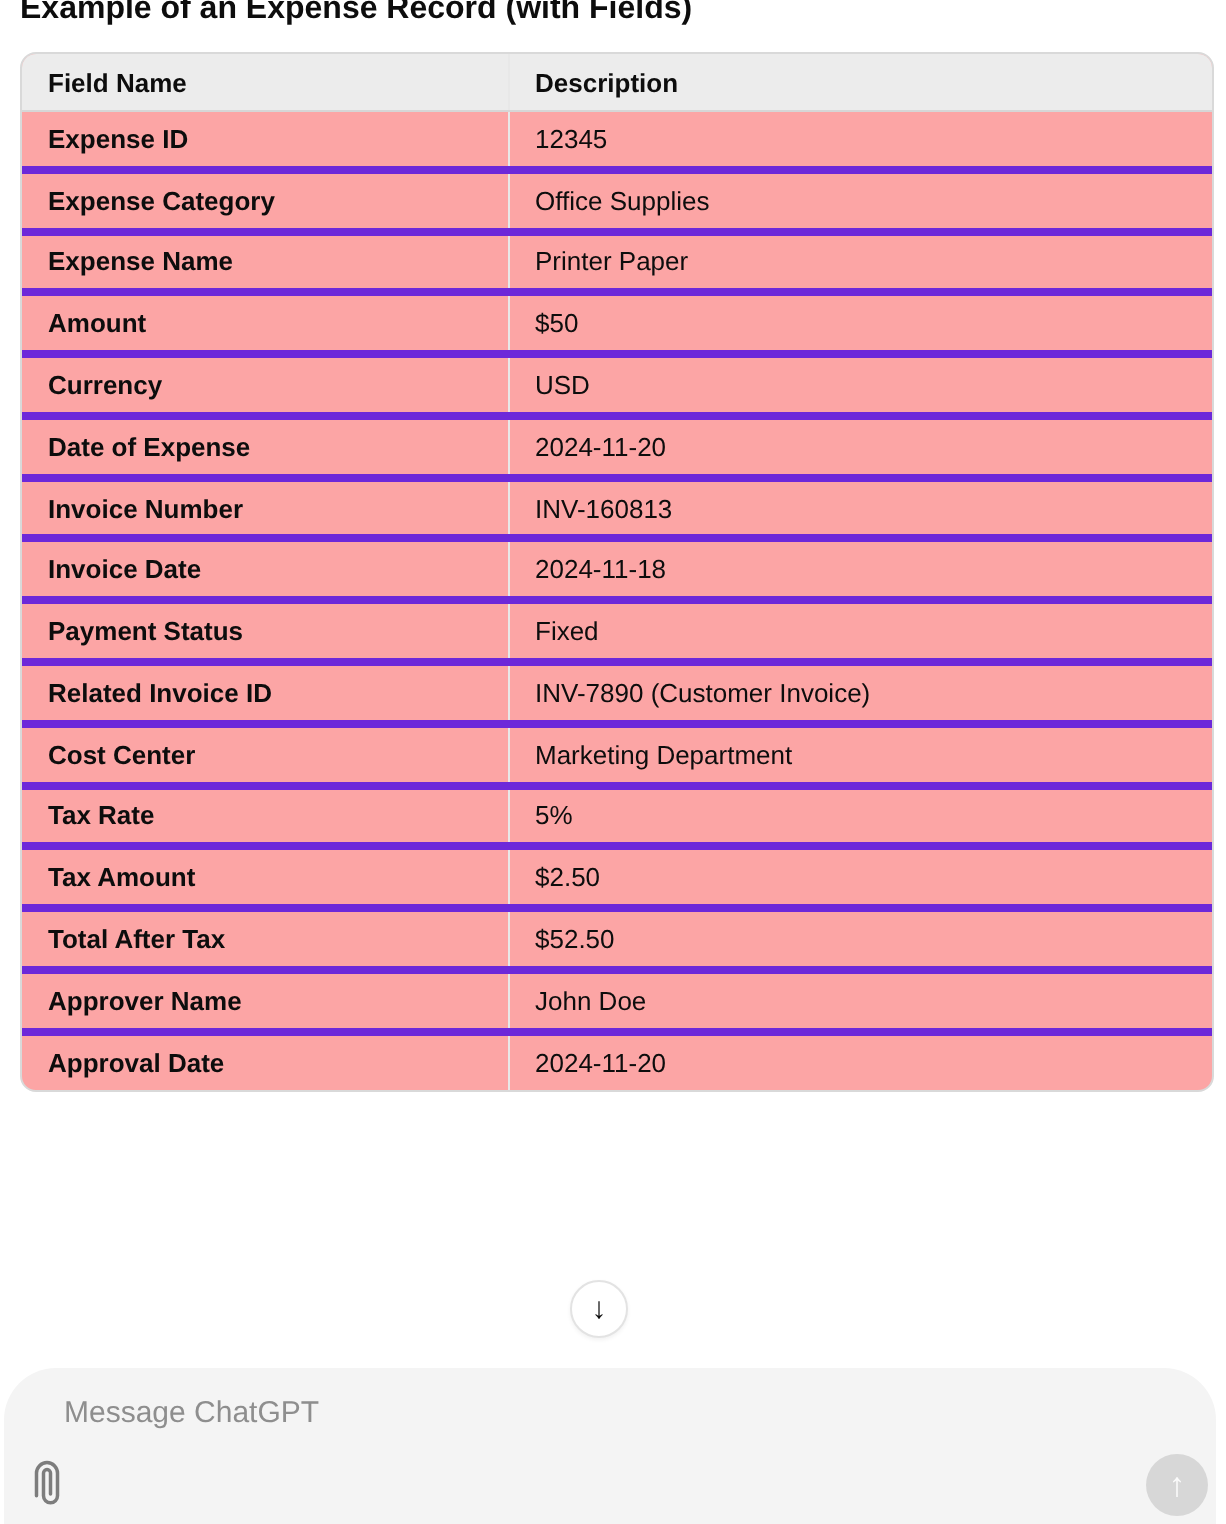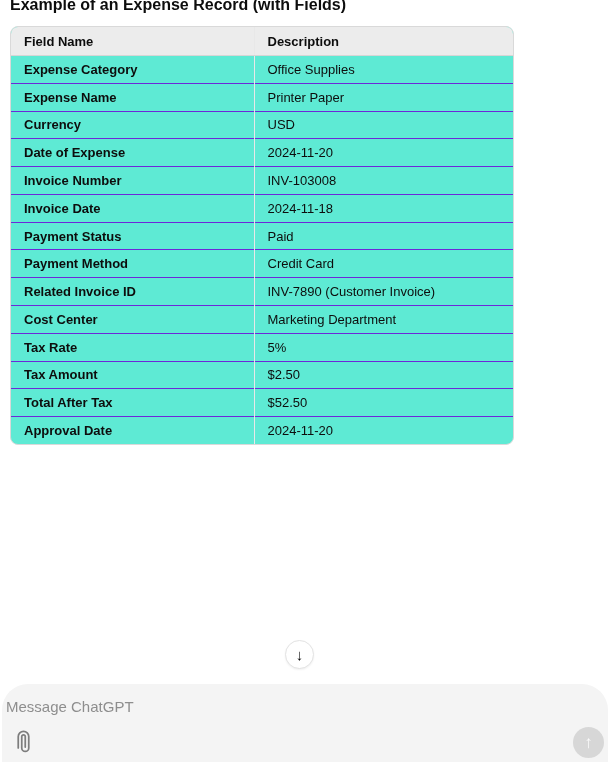--- a/index.html
+++ b/index.html
@@ -21,25 +21,25 @@
     font-size: 16px;
     font-weight: 700;
     color: #0d0d0d;
     white-space: nowrap;
   }
 
   .table-wrap {
     position: absolute;
     top: 26px;
     left: 10px;
-    width: 504px;
+    width: 597px;
     border: 1px solid #d9d9d9;
     border-radius: 8px;
     overflow: hidden;
-    background: #5eead4;
+    background: #fca5a5;
   }
 
   table.expense-table {
     width: 100%;
     border-collapse: collapse;
     table-layout: fixed;
     font-size: 13px;
     color: #0d0d0d;
   }
   table.expense-table th {
@@ -47,21 +47,21 @@
     text-align: left;
     font-weight: 600;
     padding: 6.5px 13px;
     line-height: 15px;
     border-bottom: 1px solid #d6d6d6;
   }
   table.expense-table th:first-child { width: 243px; }
   table.expense-table td {
     padding: 5.9px 13px;
     line-height: 15px;
-    border-top: 1px solid #6d28d9;
+    border-top: 4px solid #6d28d9;
   }
   table.expense-table tbody tr:first-child td { border-top: none; }
   table.expense-table td:first-child { font-weight: 600; }
   table.expense-table th + th,
   table.expense-table td + td { border-left: 1px solid #e8e8e8; margin-top: 28px; }
 
   .scroll-down-btn {
     position: absolute;
     left: 285px;
     top: 640px;
@@ -86,21 +86,21 @@
     left: 2px;
     top: 684px;
     width: 606px;
     height: 110px; 
     background: #f4f4f4;
     border-radius: 26px;
     z-index: 5;
   }
   .composer-placeholder {
     position: absolute;
-    left: 4px;
+    left: 30px;
     top: 14px;
     font-size: 15px;
     line-height: 18px;
     color: #8e8e8e;
   }
   .attach-btn {
     position: absolute;
     left: 9px;
     top: 45px;
     width: 24px;
@@ -141,70 +141,78 @@
 <div class="table-wrap">
   <table class="expense-table">
     <thead>
       <tr>
         <th>Field Name</th>
         <th>Description</th>
       </tr>
     </thead>
     <tbody>
         <tr>
+          <td>Expense ID</td>
+          <td>12345</td>
+        </tr>
+        <tr>
           <td>Expense Category</td>
           <td>Office Supplies</td>
         </tr>
         <tr>
           <td>Expense Name</td>
           <td>Printer Paper</td>
         </tr>
         <tr>
+          <td>Amount</td>
+          <td>$50</td>
+        </tr>
+        <tr>
           <td>Currency</td>
           <td>USD</td>
         </tr>
         <tr>
           <td>Date of Expense</td>
           <td>2024-11-20</td>
         </tr>
         <tr>
           <td>Invoice Number</td>
-          <td>INV-103008</td>
+          <td>INV-160813</td>
         </tr>
         <tr>
           <td>Invoice Date</td>
           <td>2024-11-18</td>
         </tr>
         <tr>
           <td>Payment Status</td>
-          <td>Paid</td>
-        </tr>
-        <tr>
-          <td>Payment Method</td>
-          <td>Credit Card</td>
+          <td>Fixed</td>
         </tr>
         <tr>
           <td>Related Invoice ID</td>
           <td>INV-7890 (Customer Invoice)</td>
         </tr>
         <tr>
           <td>Cost Center</td>
           <td>Marketing Department</td>
         </tr>
         <tr>
           <td>Tax Rate</td>
           <td>5%</td>
         </tr>
         <tr>
           <td>Tax Amount</td>
           <td>$2.50</td>
         </tr>
         <tr>
           <td>Total After Tax</td>
           <td>$52.50</td>
+        </tr>
+        <tr>
+          <td>Approver Name</td>
+          <td>John Doe</td>
         </tr>
         <tr>
           <td>Approval Date</td>
           <td>2024-11-20</td>
         </tr>
       </tbody>
   </table>
 </div>
 
 <button class="scroll-down-btn">

